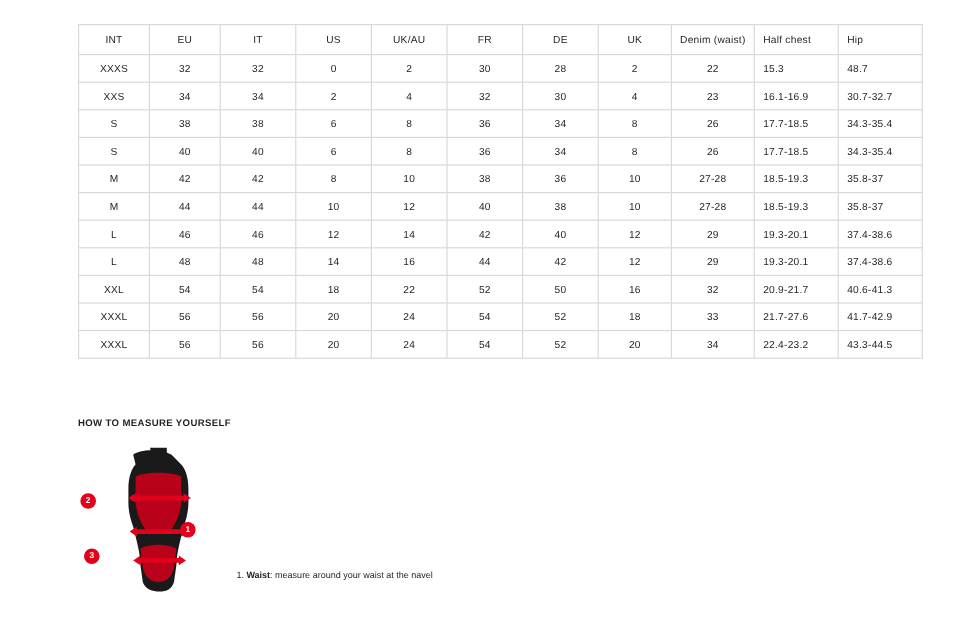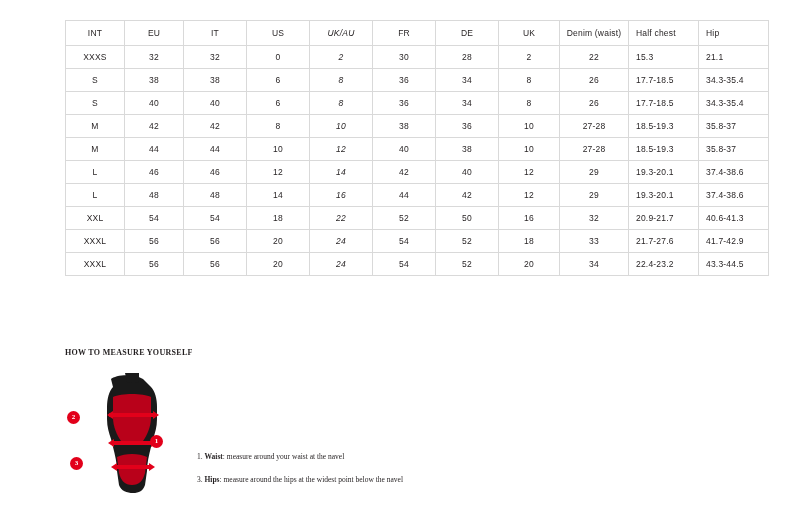--- a/index.html
+++ b/index.html
@@ -47,40 +47,39 @@
   }
   table.size-table thead td {
     height: 24px;
   }
 
   
   .c0  { width: 58px; }
   .c1  { width: 58px; }
   .c2  { width: 62px; }
   .c3  { width: 62px; }
-  .c4  { width: 62px; font-style: italic; }
+  .c4  { width: 62px; }
   .c5  { width: 62px; }
   .c6  { width: 62px; }
   .c7  { width: 60px; }
   .c8  { width: 68px; }
   .c9  { width: 62px; text-align: left; }
   .c10 { width: 62px; text-align: left; }
 
   table.size-table td.left-cell {
     text-align: left;
     padding-left: 7px;
   }
 
   
   .measure {
     position: absolute;
     left: 65px;
     top: 348px;
     width: 670px;
-    font-family: Liberation Serif, serif;
   }
   .measure-title {
     font-size: 8px;
     font-weight: bold;
     letter-spacing: 0.3px;
     color: #231f20;
     margin-bottom: 10px;
   }
   .measure-body {
     position: relative;
@@ -152,21 +151,34 @@
             <td class="c0">XXXS</td>
             <td class="c1">32</td>
             <td class="c2">32</td>
             <td class="c3">0</td>
             <td class="c4">2</td>
             <td class="c5">30</td>
             <td class="c6">28</td>
             <td class="c7">2</td>
             <td class="c8">22</td>
             <td class="c9 left-cell">15.3</td>
-            <td class="c10 left-cell">21.1</td>
+            <td class="c10 left-cell">48.7</td>
+          </tr>
+          <tr>
+            <td class="c0">XXS</td>
+            <td class="c1">34</td>
+            <td class="c2">34</td>
+            <td class="c3">2</td>
+            <td class="c4">4</td>
+            <td class="c5">32</td>
+            <td class="c6">30</td>
+            <td class="c7">4</td>
+            <td class="c8">23</td>
+            <td class="c9 left-cell">16.1-16.9</td>
+            <td class="c10 left-cell">30.7-32.7</td>
           </tr>
           <tr>
             <td class="c0">S</td>
             <td class="c1">38</td>
             <td class="c2">38</td>
             <td class="c3">6</td>
             <td class="c4">8</td>
             <td class="c5">36</td>
             <td class="c6">34</td>
             <td class="c7">8</td>
@@ -313,18 +325,17 @@
           <polygon points="74,94 68,90 68,98" fill="#e2001a"></polygon>
         </svg>
 
         <div class="marker m1">1</div>
         <div class="marker m2">2</div>
         <div class="marker m3">3</div>
       </div>
 
       <div class="steps-col" id="steps-col">
           <div class="step"><span>1.</span> <b>Waist</b><span>: measure around your waist at the navel</span></div>
-          <div class="step"><span>3.</span> <b>Hips</b><span>: measure around the hips at the widest point below the navel</span></div>
         </div>
     </div>
   </div>
 
 </div>
 
 </body></html>

